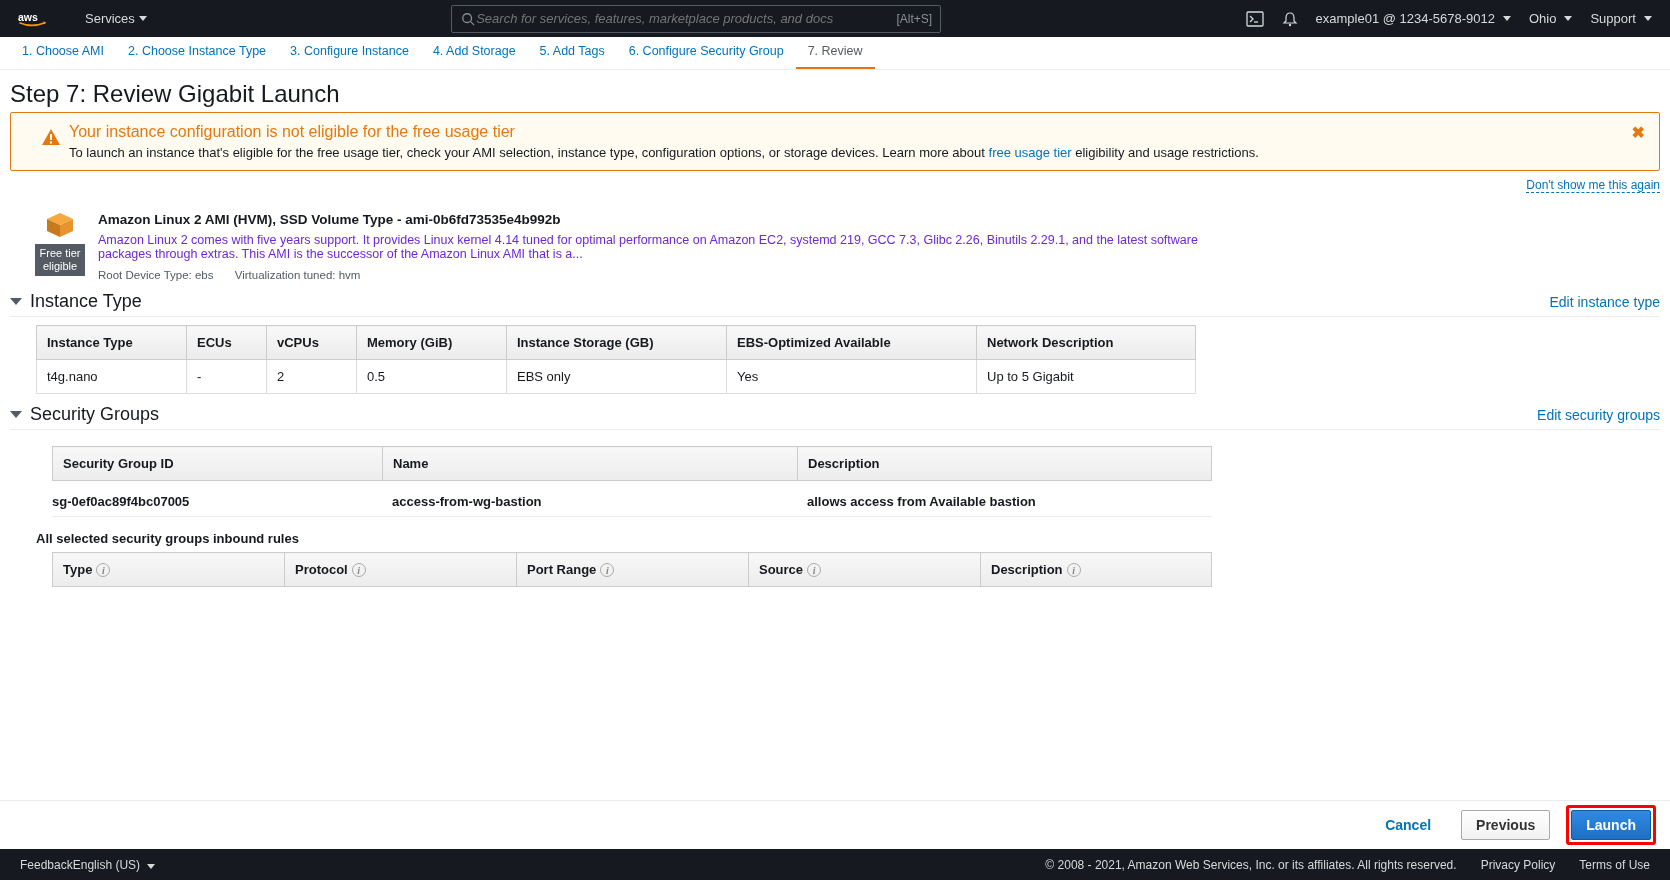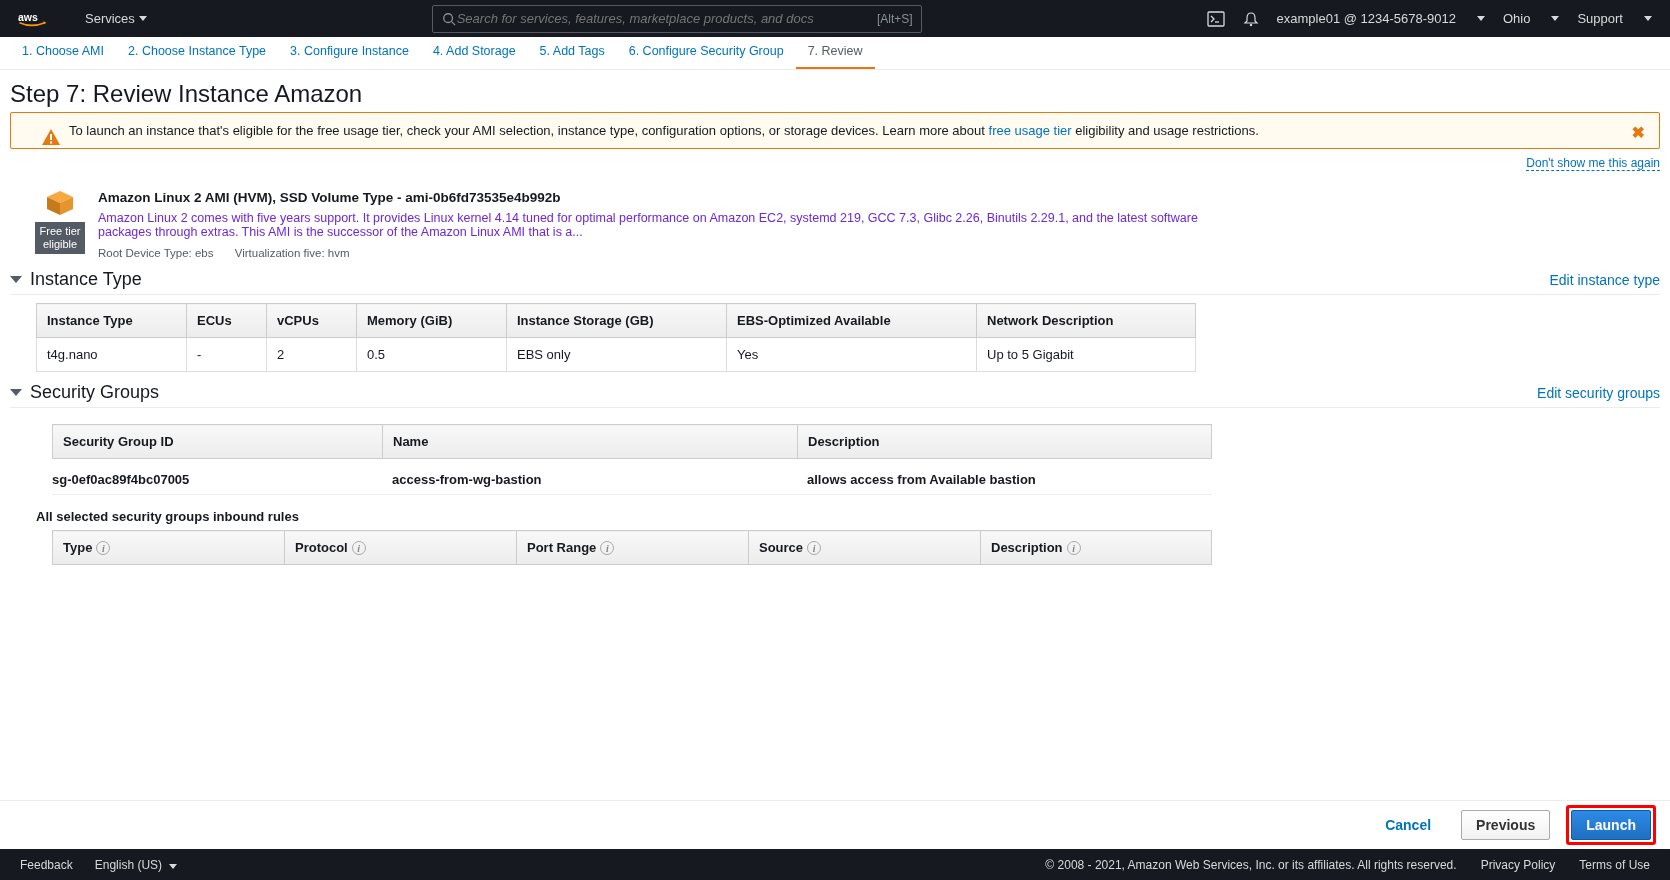--- a/index.html
+++ b/index.html
@@ -9,21 +9,21 @@
   
   .topbar { background: #16191f; height: 37px; display: flex; align-items: center; padding: 0 18px; color: #d5dbdb; }
   .aws-logo { display: inline-flex; align-items: center; margin-right: 22px; }
   .aws-logo svg { height: 18px; }
   .services-menu { display: flex; align-items: center; gap: 4px; cursor: pointer; color:#d5dbdb; }
   .searchwrap { flex:0 0 auto; margin-left:auto; margin-right:auto; }
   .searchbox { display:flex; align-items:center; width: 490px; height:28px; border:1px solid #545b64; border-radius:2px; padding:0 8px; color:#879196; background:#16191f; }
   .searchbox input { flex:1; background:transparent; border:none; color:#d5dbdb; font-style:italic; outline:none; font-size:13px; }
   .searchbox .kbd { font-style:normal; font-size:12px; }
   .topbar .right { display:flex; align-items:center; gap:18px; }
-  .topbar .right .item { display:flex; align-items:center; gap:21px; cursor:pointer; color:#d5dbdb; }
+  .topbar .right .item { display:flex; align-items:center; gap:8px; cursor:pointer; color:#d5dbdb; }
   .caret { display:inline-block; width:0; height:0; border-left:4px solid transparent; border-right:4px solid transparent; border-top:5px solid currentColor; }
   .icon-box { width:16px; height:16px; display:inline-flex; align-items:center; justify-content:center; }
 
   
   .wizard { display:flex; gap:0; border-bottom:1px solid #eaeded; padding:0 10px; height:33px; align-items:flex-end; }
   .wizard .step { padding:8px 12px 9px 12px; font-size:12.5px; color:#0073bb; cursor:pointer; border-bottom:2px solid transparent; }
   .wizard .step.active { color:#545b64; border-bottom:2px solid #ec7211; }
 
   
   .scroll { height: calc(880px - 37px - 33px - 49px - 31px); overflow-y:scroll; padding:10px 10px 20px 10px; }
@@ -74,21 +74,21 @@
   
   .actions { height:49px; border-top:1px solid #eaeded; display:flex; align-items:center; justify-content:flex-end; gap:16px; padding:0 14px; }
   .btn { height:30px; padding:0 14px; border-radius:2px; font-size:14px; cursor:pointer; display:inline-flex; align-items:center; }
   .btn-link { color:#0073bb; background:none; border:none; font-weight:bold;}
   .btn-default { background:linear-gradient(#fff,#f2f2f2); border:1px solid #aaa; color:#333; font-weight:bold;}
   .btn-primary { background:linear-gradient(#2e8ae6,#1e6fc1); border:1px solid #0d5aa7; color:#fff; font-weight:bold;}
   .launch-hl { border:3px solid #ff0000; border-radius:3px; padding:2px; }
 
   
   .statusbar { background:#16191f; height:31px; display:flex; align-items:center; padding:0 20px; color:#d5dbdb; font-size:12px; }
-  .statusbar .left { display:flex; gap:22px; align-items:center;}
+  .statusbar .left { display:flex; align-items:center;}
   .statusbar .spacer{flex:1;}
   .statusbar a { color:#d5dbdb; margin-left:24px;}
 
   .sg-wrap{ padding:10px 0 0 26px; }
 </style>
 </head>
 <body>
 
 <div class="topbar">
   <span class="aws-logo">
@@ -150,30 +150,31 @@
   <div class="step">2. Choose Instance Type</div>
   <div class="step">3. Configure Instance</div>
   <div class="step">4. Add Storage</div>
   <div class="step">5. Add Tags</div>
   <div class="step">6. Configure Security Group</div>
   <div class="step active">7. Review</div>
 </div>
 
 <div class="scroll">
 
-  <h1 class="pagetitle">Step 7: Review Instance Amazon</h1>
+  <h1 class="pagetitle">Step 7: Review Gigabit Launch</h1>
 
   <div class="alert">
     <span class="tri">
       <svg viewBox="0 0 20 20">
           <path d="M10 2 L19 18 L1 18 Z" fill="#e47911"></path>
           <rect x="9" y="7" width="2" height="6" fill="#fff"></rect>
           <rect x="9" y="14.5" width="2" height="2" fill="#fff"></rect>
         </svg>
     </span>
+    <div class="title">Your instance configuration is not eligible for the free usage tier</div>
     <div class="msg">
       <span>To launch an instance that's eligible for the free usage tier, check your AMI selection, instance type, configuration options, or storage devices. Learn more about </span>
       <a>free usage tier</a>
       <span> eligibility and usage restrictions.</span>
     </div>
     <span class="x">✖</span>
   </div>
   <div class="dont-show"><a>Don't show me this again</a></div>
 
   <div class="sec">
@@ -186,21 +187,21 @@
               <path d="M28 7 L15 13 L15 25 L28 19 Z" fill="#e6942e"></path>
             </svg>
         </div>
         <div class="free-badge">Free tier eligible</div>
       </div>
       <div class="ami-text">
         <div class="ami-title">Amazon Linux 2 AMI (HVM), SSD Volume Type - ami-0b6fd73535e4b992b</div>
         <div class="ami-desc">Amazon Linux 2 comes with five years support. It provides Linux kernel 4.14 tuned for optimal performance on Amazon EC2, systemd 219, GCC 7.3, Glibc 2.26, Binutils 2.29.1, and the latest software packages through extras. This AMI is the successor of the Amazon Linux AMI that is a...</div>
         <div class="ami-meta">
           <span>Root Device Type: ebs</span>
-          <span>Virtualization five: hvm</span>
+          <span>Virtualization tuned: hvm</span>
         </div>
       </div>
     </div>
   </div>
 
   <div class="sec">
     <div class="sec-head">
       <span class="collapser"></span>
       <h2>Instance Type</h2>
       <a class="edit">Edit instance type</a>

